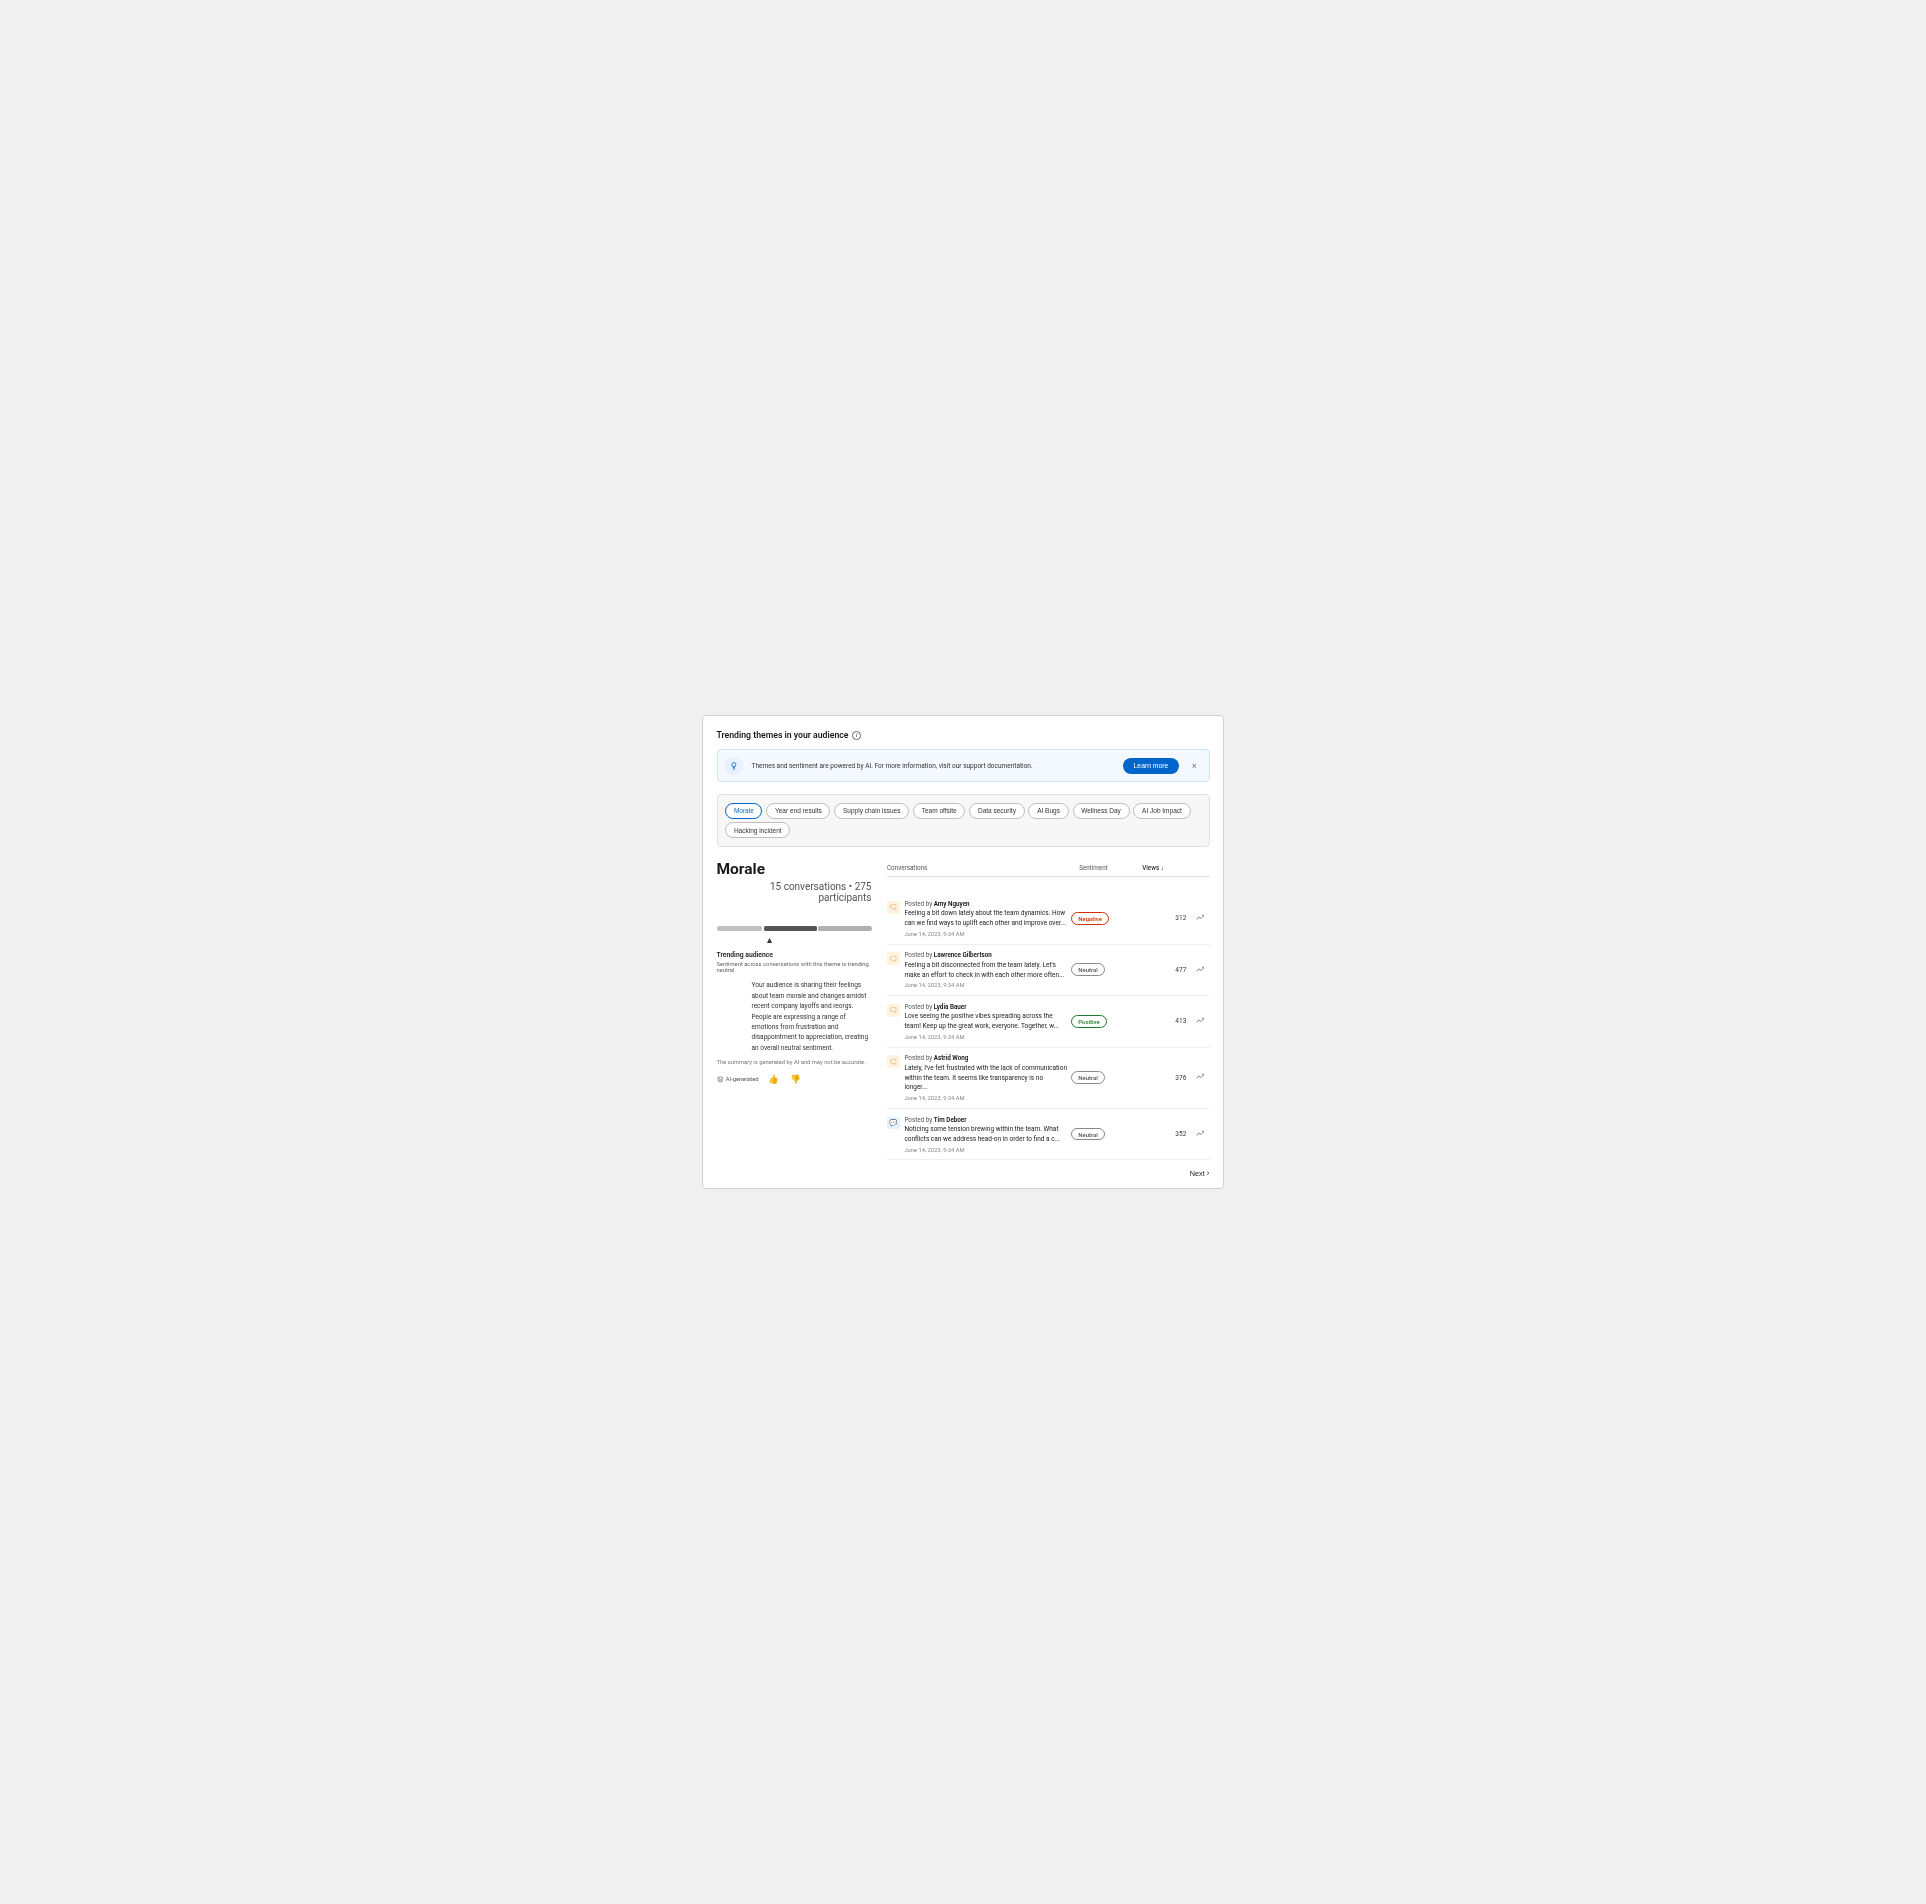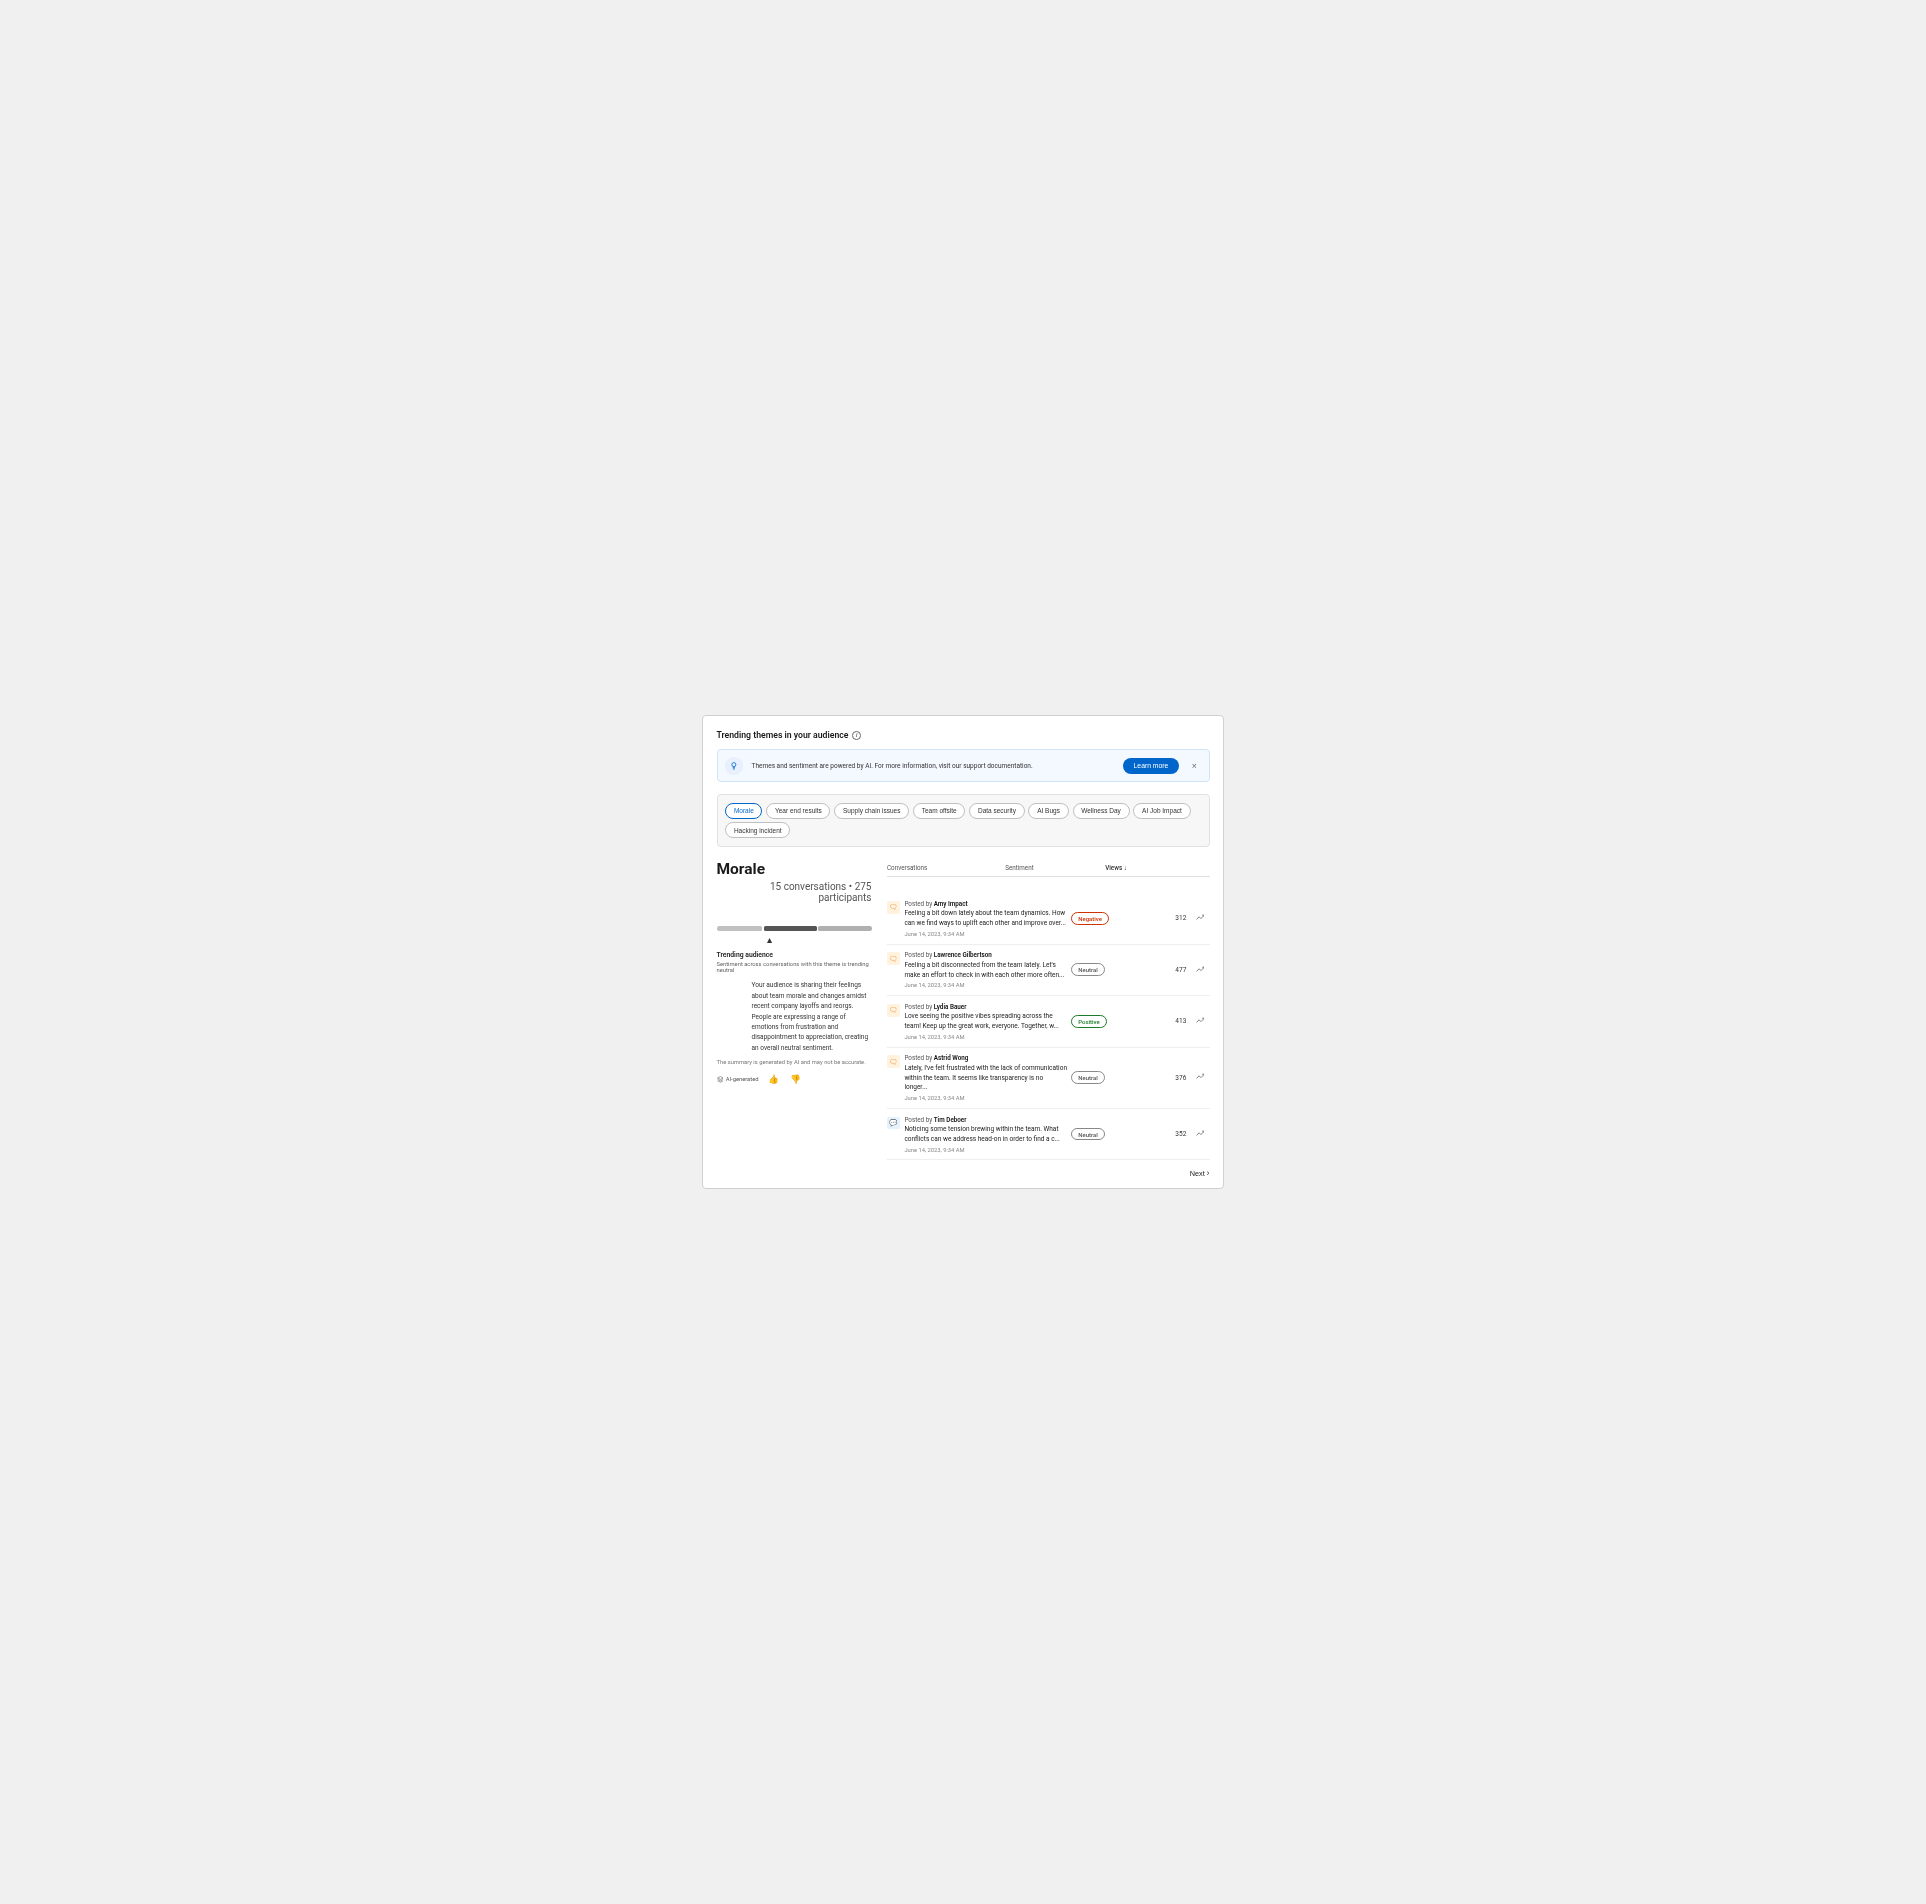--- a/index.html
+++ b/index.html
@@ -202,21 +202,20 @@
       cursor: pointer;
       color: #555;
       padding: 1.9px;
     }
     .col-headers {
       display: grid;
       grid-template-columns: 1fr 63px 48px 19.3px;
       padding: 3.9px 0;
       border-bottom: 0.5px solid #e0e0e0;
       margin-bottom: 16px;
-      gap: 37px;
     }
     .col-header {
       font-size: 6.3px;
       color: #555;
       font-weight: 400;
     }
     .col-header.sorted {
       font-weight: 500;
       color: #333;
     }
@@ -385,21 +384,21 @@
           <span> ↓</span>
         </div>
         <div class="col-header"></div>
       </div>
 
       <div class="conversation-list" id="conv-list">
           <div class="conversation-row">
     <div class="conv-main">
       <div class="conv-icon orange">🗨</div>
       <div class="conv-body">
-        <div class="conv-author">Posted by <strong>Amy Impact</strong></div>
+        <div class="conv-author">Posted by <strong>Amy Nguyen</strong></div>
         <div class="conv-text">Feeling a bit down lately about the team dynamics. How can we find ways to uplift each other and improve over...</div>
         <div class="conv-date">June 14, 2023, 9:34 AM</div>
       </div>
     </div>
     <div class="conv-sentiment" style="align-self:center;">
       <span class="sentiment-badge badge-negative">Negative</span>
     </div>
     <div class="conv-views">312</div>
     <div class="conv-action">
       <svg width="8.7" height="8.7" viewBox="0 0 24 24" fill="none" stroke="#555" stroke-width="2">

